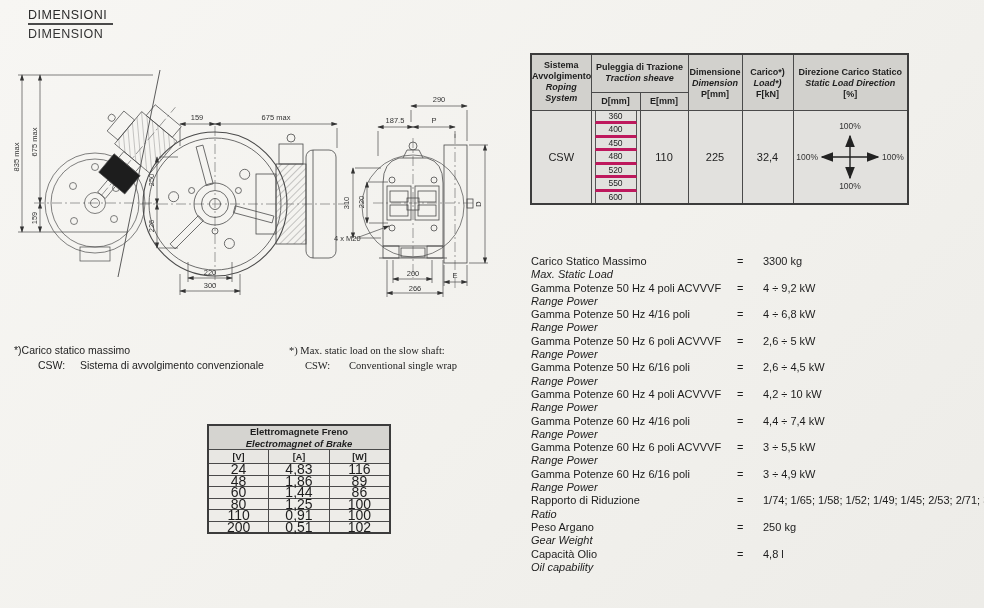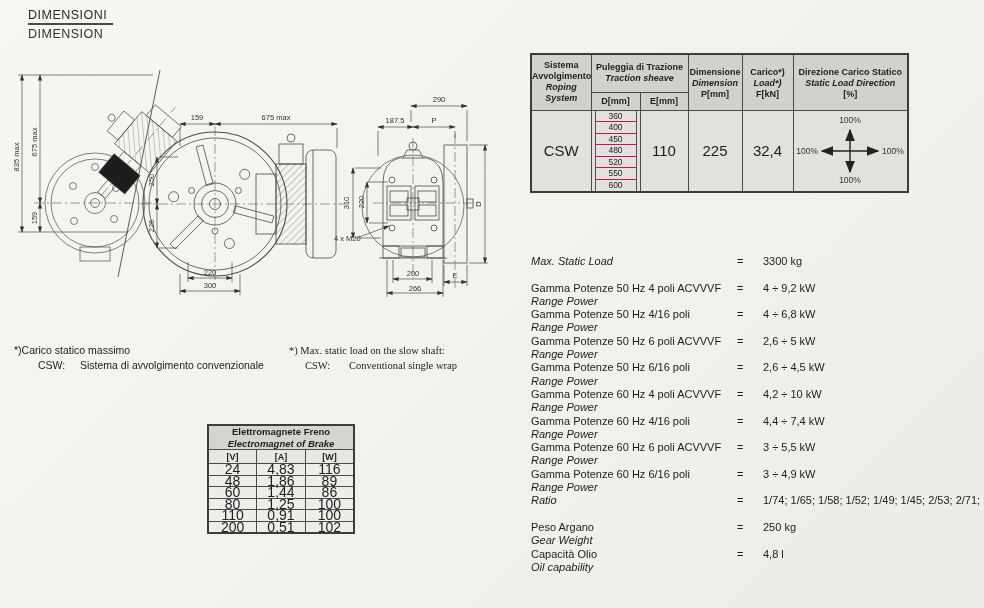--- a/index.html
+++ b/index.html
@@ -24,35 +24,35 @@
   
   .rop-table{position:absolute;left:530px;top:53px;width:377px;border-collapse:collapse;
              border:2px solid #3c3c3c;font-size:9px;table-layout:fixed;background:#e2e1de;}
   .rop-table th,.rop-table td{border:1px solid #4a4a4a;padding:0;vertical-align:middle;text-align:center;}
   .rop-table th{background:#d2d1cd;font-weight:bold;}
   .hcell{display:flex;flex-direction:column;justify-content:center;height:100%;box-sizing:border-box;padding:3px 1px 2px;}
   .hcell .sub{font-weight:bold;}
   .h-it{line-height:11px;}
   .h-en{font-style:italic;line-height:11px;}
   .sys-cell{line-height:12px;}
-  .dvals div{height:10.6px;line-height:10.6px;font-size:8.5px;border-bottom:1px solid #be185d;
+  .dvals div{height:10.6px;line-height:10.6px;font-size:8.5px;border-bottom:3px solid #be185d;
              margin:0 3px;border-left:1px solid #555;border-right:1px solid #555;}
   .dvals div:last-child{border-bottom:none;}
-  .body-val{font-size:15px;}
+  .body-val{font-size:11px;}
 
   
   .footnote{position:absolute;top:343px;font-size:10.5px;line-height:15px;color:#222;}
   #fn-it{left:14px;}
   #fn-en{left:289px;font-family:Liberation Serif, serif;}
   .fn-row{display:flex;}
   .fn-csw-l{margin-left:24px;width:42px;}
   .fn-csw-r{margin-left:16px;width:44px;}
 
   
-  .brake-table{position:absolute;left:207px;top:424px;width:148px;border-collapse:collapse;
+  .brake-table{position:absolute;left:207px;top:424px;width:184px;border-collapse:collapse;
                border:2px solid #3c3c3c;font-size:9px;table-layout:fixed;background:#efeeea;}
   .brake-table th,.brake-table td{border:1px solid #4a4a4a;padding:0;text-align:center;}
   .brake-title{background:#d5d4d0;font-size:9.5px;line-height:11.5px;padding:2px 0 1px;}
   .brake-title .en{font-style:italic;}
   .brake-table th.colh{height:13px;background:#e8e7e3;}
   .brake-table td{height:10.5px;line-height:10.5px;font-size:14px;background:#eeede9;}
 
   
   .specs{position:absolute;left:531px;top:255px;width:452px;font-size:11px;color:#1c1c1c;}
   .spec-item{position:relative;height:26.6px;line-height:13.2px;}
@@ -406,20 +406,21 @@
     <tr>
       <td>200</td>
       <td>0,51</td>
       <td>102</td>
     </tr>
   </tbody>
     </table>
 
   <div class="specs">
     <div class="spec-item">
+      <div>Carico Statico Massimo</div>
       <div class="spec-en">Max. Static Load</div>
       <span class="spec-eq">=</span>
       <span class="spec-val">3300 kg</span>
     </div>
     <div class="spec-item">
       <div>Gamma Potenze 50 Hz 4 poli ACVVVF</div>
       <div class="spec-en">Range Power</div>
       <span class="spec-eq">=</span>
       <span class="spec-val">4 ÷ 9,2 kW</span>
     </div>
@@ -459,20 +460,21 @@
       <span class="spec-eq">=</span>
       <span class="spec-val">3 ÷ 5,5 kW</span>
     </div>
     <div class="spec-item">
       <div>Gamma Potenze 60 Hz 6/16 poli</div>
       <div class="spec-en">Range Power</div>
       <span class="spec-eq">=</span>
       <span class="spec-val">3 ÷ 4,9 kW</span>
     </div>
     <div class="spec-item">
+      <div>Rapporto di Riduzione</div>
       <div class="spec-en">Ratio</div>
       <span class="spec-eq">=</span>
       <span class="spec-val">1/74; 1/65; 1/58; 1/52; 1/49; 1/45; 2/53; 2/71; 3/47</span>
     </div>
     <div class="spec-item">
       <div>Peso Argano</div>
       <div class="spec-en">Gear Weight</div>
       <span class="spec-eq">=</span>
       <span class="spec-val">250 kg</span>
     </div>

